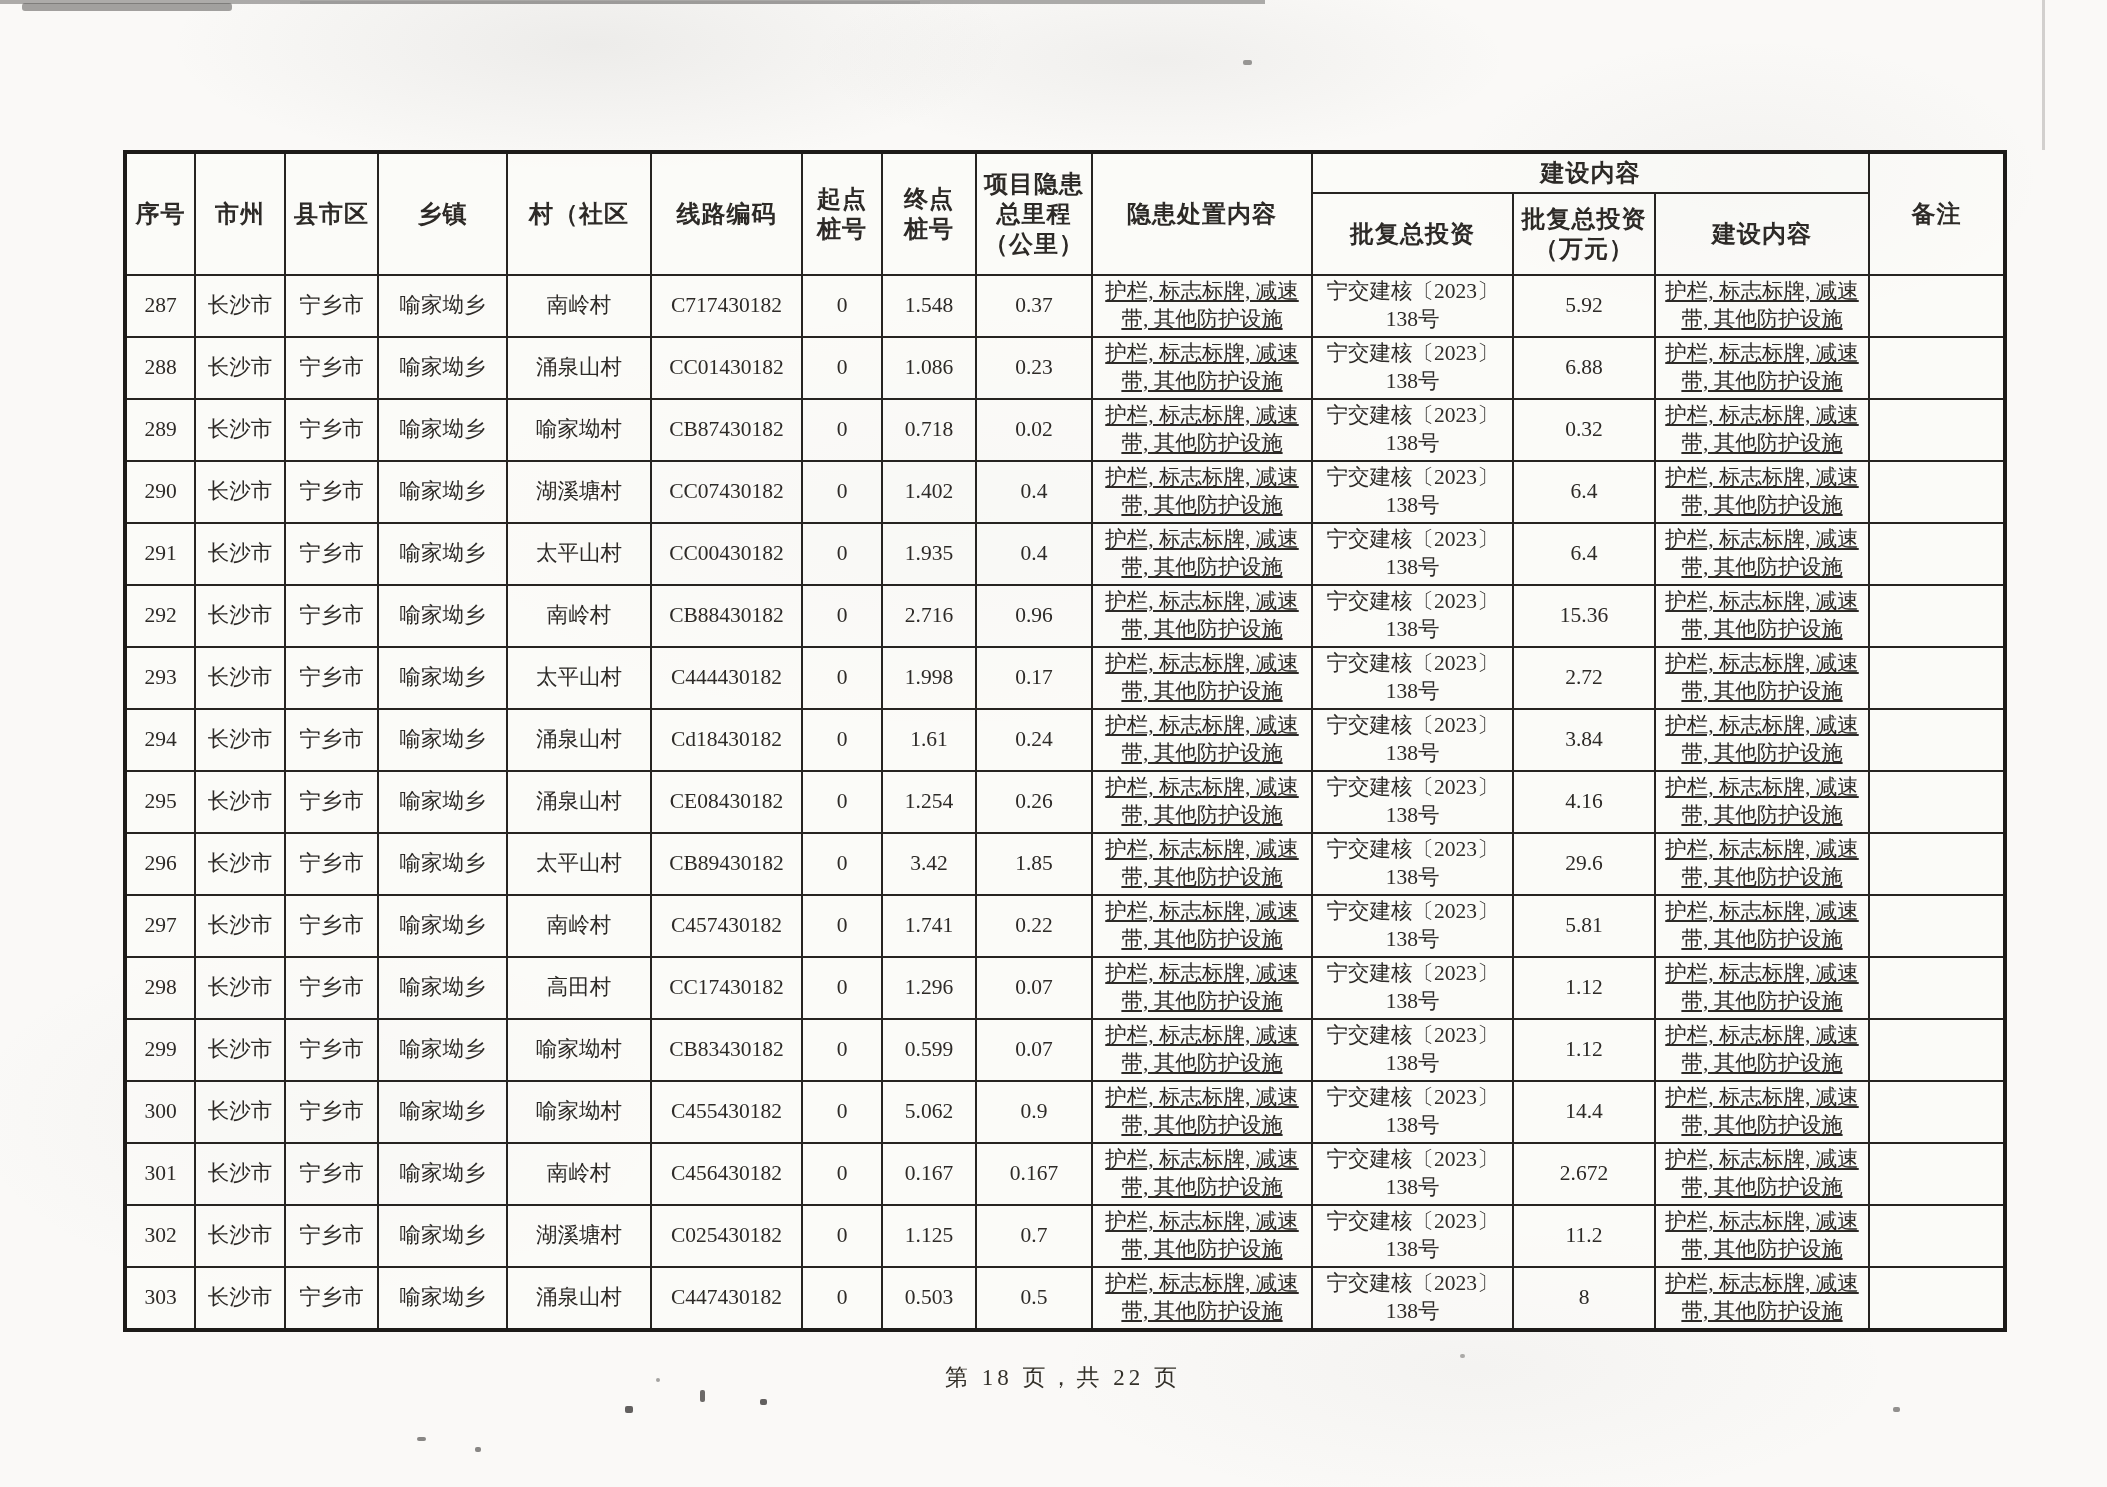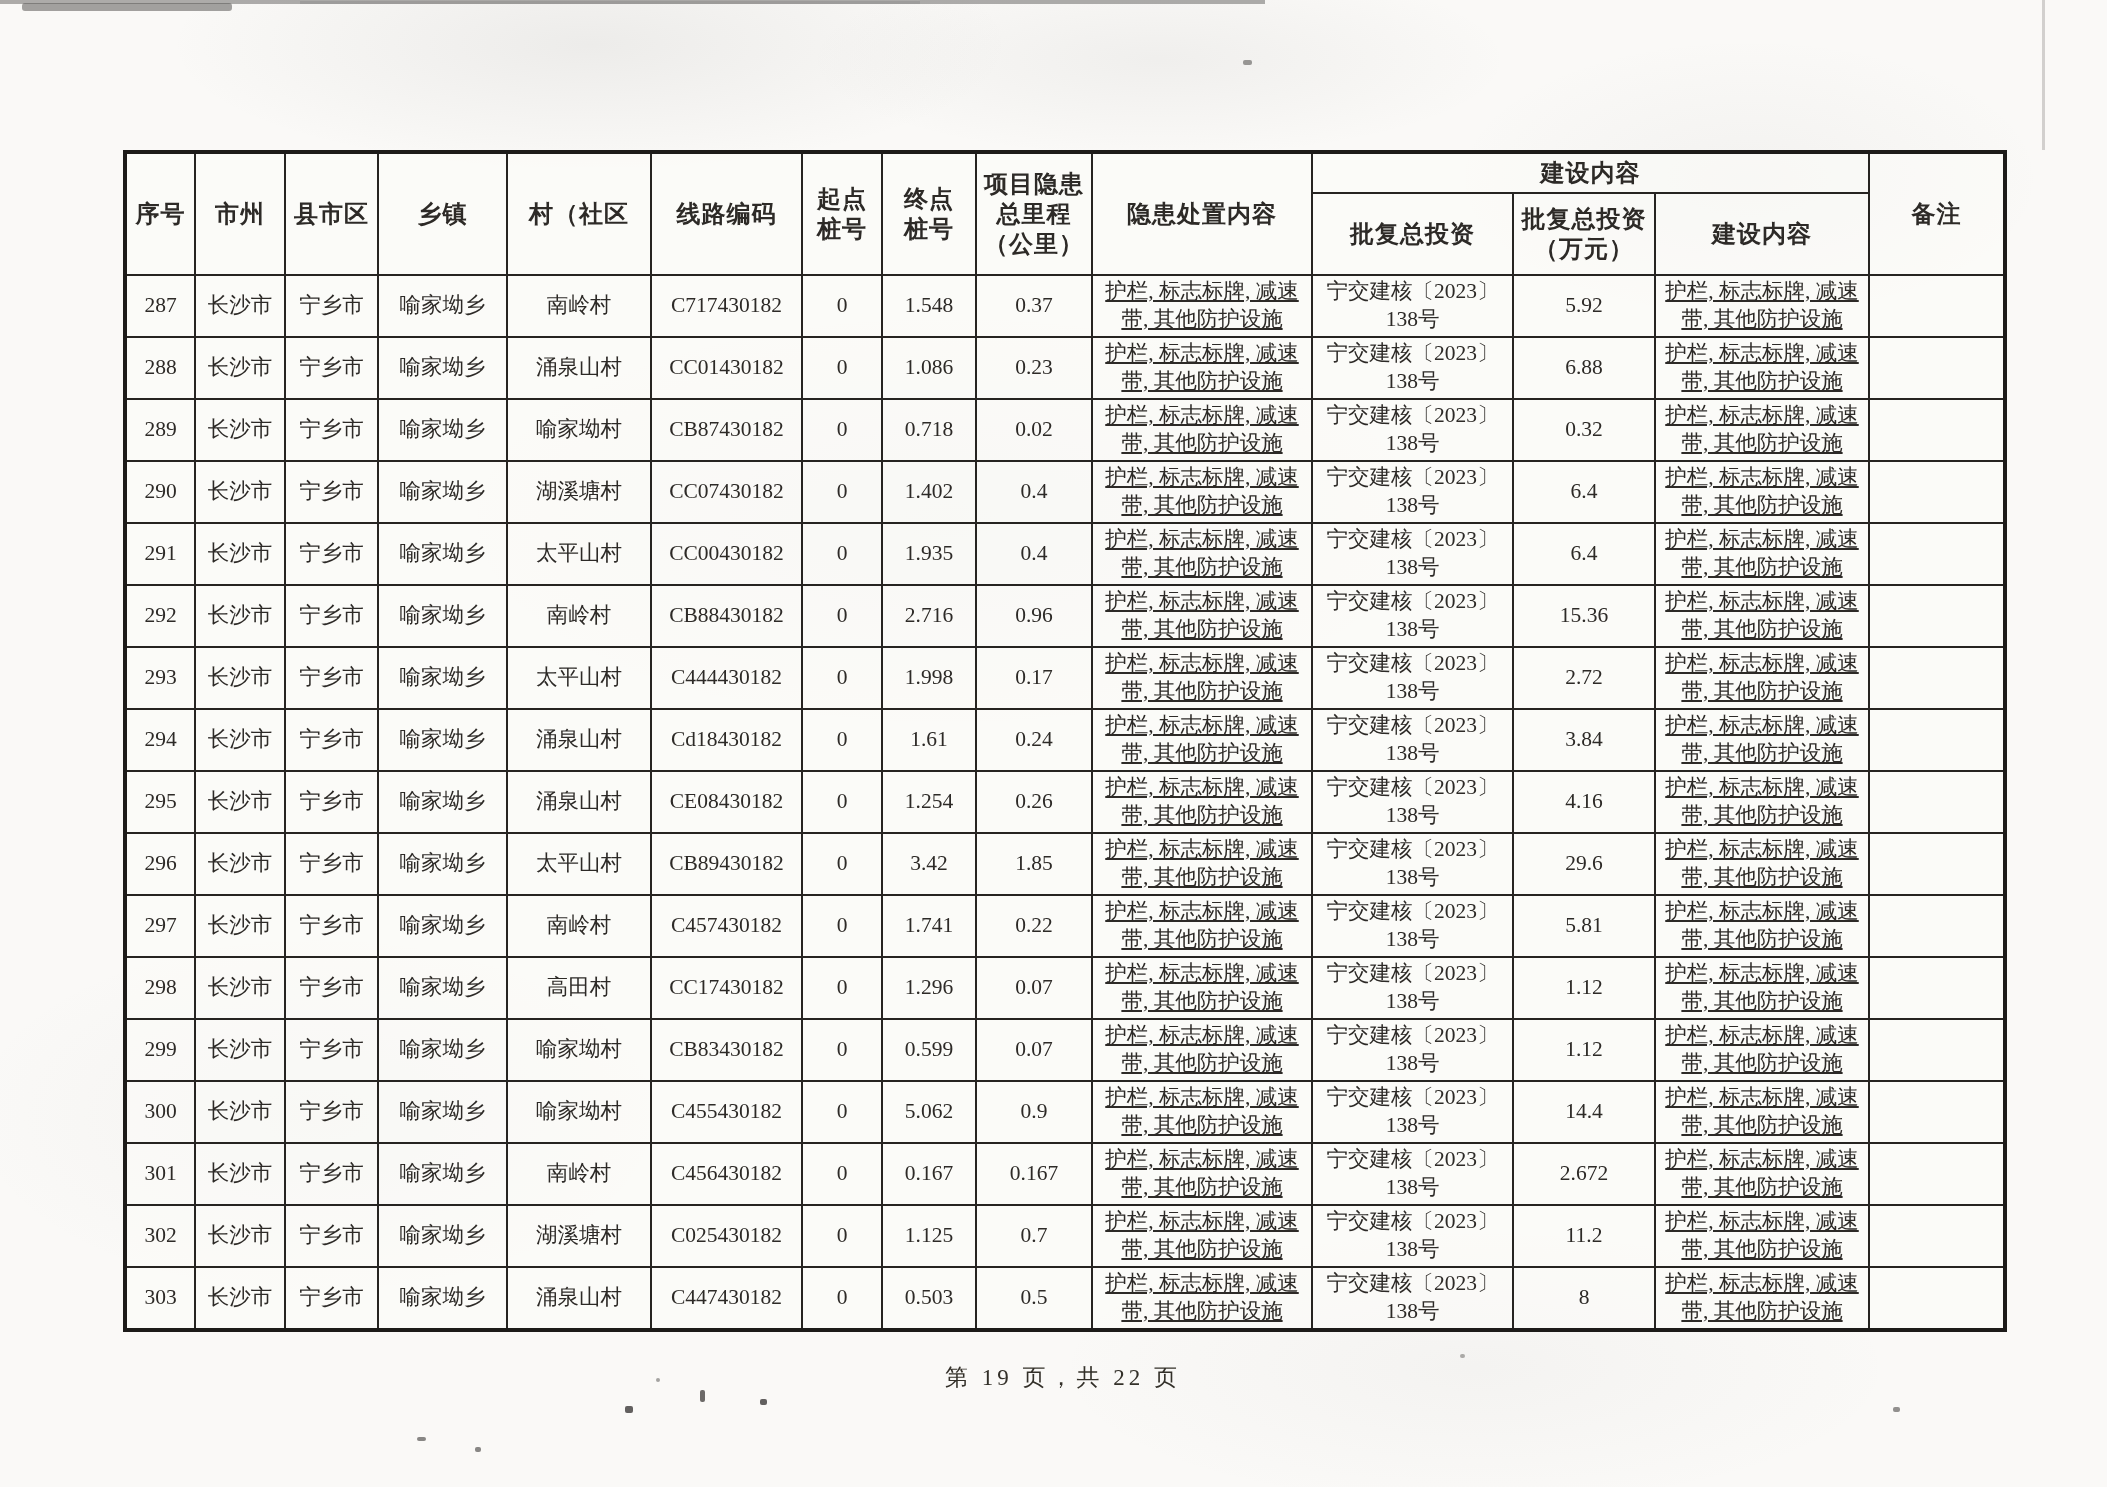--- a/index.html
+++ b/index.html
@@ -396,13 +396,13 @@
     <td>0.5</td>
     <td class="c-treat">护栏, 标志标牌, 减速带, 其他防护设施</td>
     <td class="c-doc">宁交建核〔2023〕138号</td>
     <td>8</td>
     <td class="c-constr">护栏, 标志标牌, 减速带, 其他防护设施</td>
     <td></td>
   </tr>
     </tbody>
 </table>
 
-<div class="footer">第 19 页，共 22 页</div>
+<div class="footer">第 18 页，共 22 页</div>
 
 </body></html>

